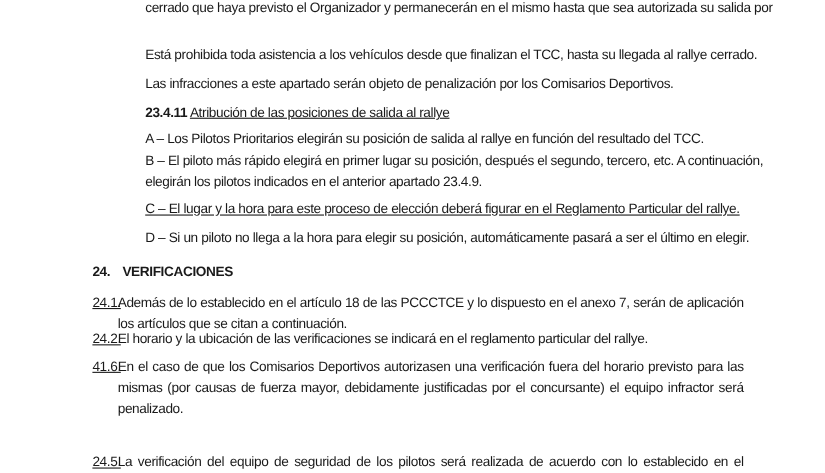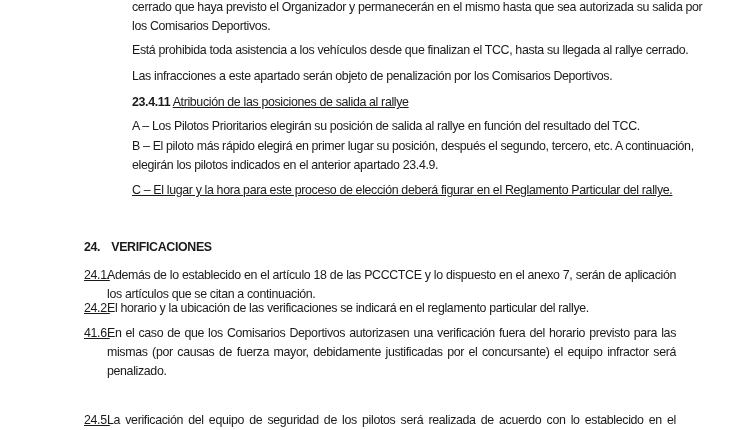--- a/index.html
+++ b/index.html
@@ -16,33 +16,33 @@
   .item { position: absolute; left: 84px; width: 592px; line-height: 19px; }
   .item .num { position: absolute; left: 0; top: 0; text-decoration: underline; }
   .item .txt { display: block; padding-left: 23px; text-align: justify; text-align-last: left; }
 </style>
 </head>
 <body>
 
 <div class="page">
 
   <div class="p ind" style="top:-2px;">cerrado que haya previsto el Organizador y permanecerán en el mismo hasta que sea autorizada su salida por</div>
-  <div class="p ind" style="top:17px;">los Comisarios Deportivos.</div>
   <div class="p ind" style="top:41px;">Está prohibida toda asistencia a los vehículos desde que finalizan el TCC, hasta su llegada al rallye cerrado.</div>
   <div class="p ind" style="top:67px;">Las infracciones a este apartado serán objeto de penalización por los Comisarios Deportivos.</div>
 
   <div class="p ind" style="top:93px;">
     <span class="bold">23.4.11</span>
     <span class="u">Atribución de las posiciones de salida al rallye</span>
   </div>
 
   <div class="p ind" style="top:117px;">A – Los Pilotos Prioritarios elegirán su posición de salida al rallye en función del resultado del TCC.</div>
   <div class="p ind" style="top:137px;">B – El piloto más rápido elegirá en primer lugar su posición, después el segundo, tercero, etc. A continuación,</div>
   <div class="p ind" style="top:156px;">elegirán los pilotos indicados en el anterior apartado 23.4.9.</div>
   <div class="p ind" style="top:181px;text-decoration:underline;">C – El lugar y la hora para este proceso de elección deberá figurar en el Reglamento Particular del rallye.</div>
+  <div class="p ind" style="top:207px;">D – Si un piloto no llega a la hora para elegir su posición, automáticamente pasará a ser el último en elegir.</div>
 
   <div class="p bold" style="left:84px; top:238px;">
     <span>24.</span>
     <span style="margin-left:8px;">VERIFICACIONES</span>
   </div>
 
   <div class="item" style="top:266px;">
     <span class="num">24.1.</span>
     <span class="txt">Además de lo establecido en el artículo 18 de las PCCCTCE y lo dispuesto en el anexo 7, serán de aplicación los artículos que se citan a continuación.</span>
   </div>

